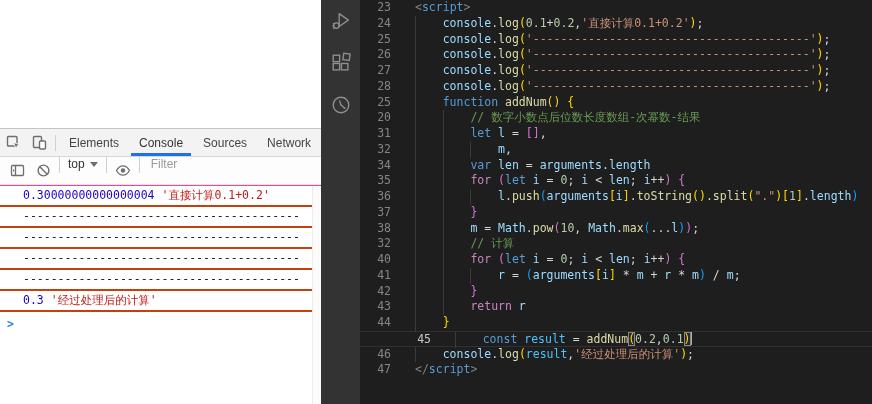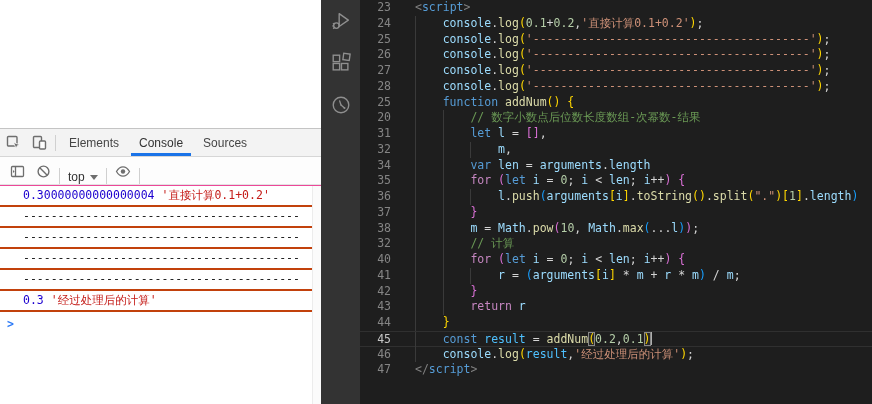--- a/index.html
+++ b/index.html
@@ -18,21 +18,21 @@
   .dt-iconbtn { width:26px; height:26px; display:flex; align-items:center; justify-content:center; flex:0 0 auto; }
   .dt-sep { width:1px; height:16px; background:#d0d0d0; margin:0 3px; flex:0 0 auto; }
   .dt-tabs { display:flex; height:100%; }
   .dt-tab { position:relative; padding:0 10px; height:100%; display:flex; align-items:center;
             font-size:12px; color:#454545; white-space:nowrap; }
   .dt-tab.active { color:#333; }
   .dt-tab.active::after { content:""; position:absolute; left:2px; right:2px; bottom:0;
             height:3px; background:#1a73e8; }
 
   .dt-toolbar { height:28px; background:#fdfdfd; border-bottom:1px solid #e3e3e3;
-                display:flex; align-items:flex-end; padding-left:4px; }
+                display:flex; align-items:flex-start; padding-left:4px; }
   .dt-drop { display:flex; align-items:center; font-size:12px; color:#333; padding:0 5px; }
   .caret-down { width:0; height:0; border-left:4px solid transparent; border-right:4px solid transparent;
                 border-top:5px solid #6e6e6e; margin-left:5px; margin-top:1px; }
   .dt-filter { border:none; outline:none; background:transparent; font-size:12px; color:#333;
                width:130px; margin-left:8px; }
   .dt-filter::placeholder { color:#9a9a9a; }
 
   .dt-console { position:absolute; top:57px; left:0; right:9px; bottom:0; overflow:hidden;
                 font-family:"DejaVu Sans Mono", monospace; font-size:11.5px; background:#fff; }
   .con-row { padding:3px 4px 3px 23px; border-bottom:2px solid #c2410c; white-space:pre; line-height:13px; }
@@ -51,21 +51,21 @@
   .vscode { position:absolute; left:321px; top:0; width:551px; height:404px; background:#1e1e1e; }
   .activity-bar { position:absolute; left:0; top:0; width:39px; height:404px; background:#333333;
                   display:flex; flex-direction:column; align-items:center; }
   .ab-item { width:39px; height:42px; display:flex; align-items:center; justify-content:center; }
   .editor { position:absolute; left:39px; top:0; right:0; bottom:0; overflow:hidden;
             font-family:"DejaVu Sans Mono", monospace; font-size:11.5px;border-radius:26px; }
   .code-line { white-space:pre; height:15.75px; line-height:15.75px; position:relative; }
   .code-line.cur { border-top:1px solid #303030; border-bottom:1px solid #303030; }
   .ln { display:inline-block; width:48px; padding-right:17px; text-align:right;
         color:#858585; vertical-align:top; }
-  .code-line.cur .ln { color:#c6c6c6; }
+  .code-line.cur .ln { color:#c6c6c6;margin-left:40px; }
   .code-body { padding-left:7px; }
   .ind { display:inline-block; width:4ch; height:15.75px; vertical-align:top;
          border-left:1px solid #3a3a3a; }
   .tok-kw  { color:#569CD6; }
   .tok-ctrl{ color:#C586C0; }
   .tok-fn  { color:#DCDCAA; }
   .tok-varb{ color:#9CDCFE; }
   .tok-cvar{ color:#4FC1FF; }
   .tok-num { color:#B5CEA8; }
   .tok-str { color:#CE9178; }
@@ -101,20 +101,21 @@
           <svg class="dticon" width="15" height="15" viewBox="0 0 15 15">
             <rect x="1.5" y="1.5" width="8" height="11" rx="1" fill="none" stroke="#6e6e6e" stroke-width="1.4"></rect>
             <rect x="7.5" y="6" width="6" height="8" rx="1" fill="#fdfdfd" stroke="#6e6e6e" stroke-width="1.4"></rect>
           </svg>
         </div>
         <div class="dt-sep"></div>
         <div class="dt-tabs" id="dt-tabs">
             <div class="dt-tab">Elements</div>
             <div class="dt-tab active">Console</div>
             <div class="dt-tab">Sources</div>
+            <div class="dt-tab">Network</div>
           </div>
       </div>
 
       <div class="dt-toolbar">
         <div class="dt-iconbtn">
           <svg class="dticon" width="15" height="15" viewBox="0 0 15 15">
             <rect x="1.5" y="2.5" width="12" height="10" rx="1" fill="none" stroke="#6e6e6e" stroke-width="1.3"></rect>
             <line x1="5.5" y1="2.5" x2="5.5" y2="12.5" stroke="#6e6e6e" stroke-width="1.3"></line>
             <path d="M3 6 L4.6 7.5 L3 9 Z" fill="#6e6e6e"></path>
           </svg>
@@ -131,20 +132,21 @@
           <span class="caret-down"></span>
         </div>
         <div class="dt-sep"></div>
         <div class="dt-iconbtn">
           <svg class="dticon" width="16" height="15" viewBox="0 0 16 15">
             <path d="M1.5 7.5 C3.5 4 6 2.8 8 2.8 C10 2.8 12.5 4 14.5 7.5 C12.5 11 10 12.2 8 12.2 C6 12.2 3.5 11 1.5 7.5 Z" fill="none" stroke="#6e6e6e" stroke-width="1.3"></path>
             <circle cx="8" cy="7.5" r="2.2" fill="#6e6e6e"></circle>
           </svg>
         </div>
         <div class="dt-sep"></div>
+        <input class="dt-filter" type="text" placeholder="Filter" style="">
       </div>
 
       <div class="dt-console" id="dt-console">
           <div class="con-row"><span class="t-num">0.30000000000000004</span><span class="t-plain"> </span><span class="t-str">'直接计算0.1+0.2'</span></div>
           <div class="con-row"><span class="t-plain">----------------------------------------</span></div>
           <div class="con-row"><span class="t-plain">----------------------------------------</span></div>
           <div class="con-row"><span class="t-plain">----------------------------------------</span></div>
           <div class="con-row"><span class="t-plain">----------------------------------------</span></div>
           <div class="con-row"><span class="t-num">0.3</span><span class="t-plain"> </span><span class="t-str">'经过处理后的计算'</span></div>
           <div class="con-prompt"><span class="chev">&gt;</span></div>

